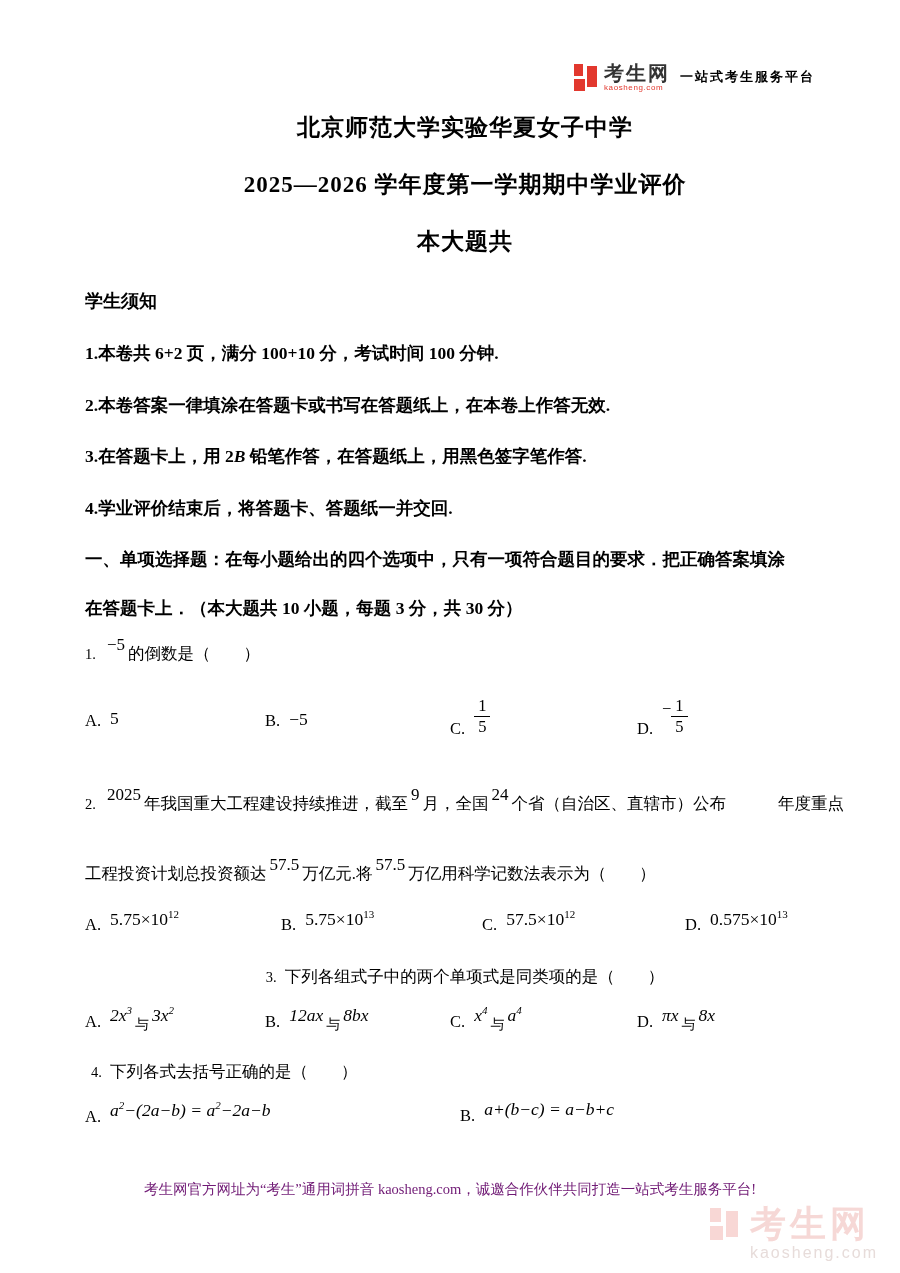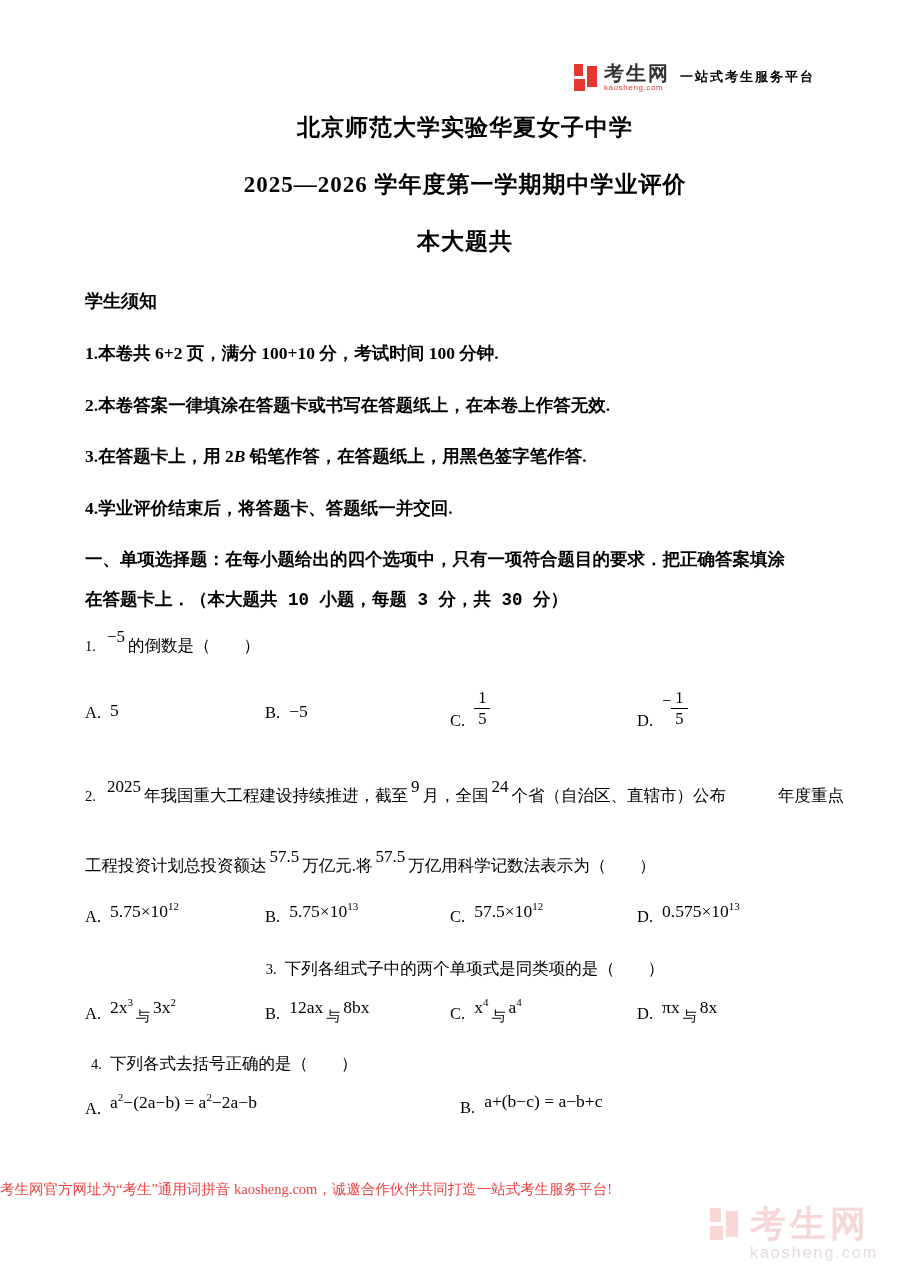--- a/index.html
+++ b/index.html
@@ -27,52 +27,52 @@
 
   
   .t1 { margin-top: 14px; text-align: center; font-size: 23px; font-weight: 700; letter-spacing: 1px; }
   .t2 { margin-top: 26px; text-align: center; font-size: 23px; font-weight: 700; letter-spacing: 1px; }
   .t3 { margin-top: 26px; text-align: center; font-size: 23px; font-weight: 700; letter-spacing: 1px; }
 
   
   .notice-head { margin-top: 32px; font-size: 18px; font-weight: 700; line-height: 1.4; }
   .notice { margin-top: 27px; font-size: 17.5px; font-weight: 700; line-height: 1.4; }
   .sec-head { margin-top: 27px; font-size: 17.5px; font-weight: 700; line-height: 1.4; }
-  .sec-head2 { margin-top: 16px; font-size: 17.5px; font-weight: 700; line-height: 1.4; font-family: Liberation Mono, monospace; }
+  .sec-head2 { margin-top: 24px; font-size: 17.5px; font-weight: 700; line-height: 1.4; }
 
   
   .stem { font-size: 16.5px; line-height: 1.4; }
   .q1-stem { margin-top: 22px; }
   .q2-stem1 { margin-top: 42px; }
   .q2-stem2 { margin-top: 46px; }
   .q3-stem { margin-top: 30px; text-align: center; }
   .q4-stem { margin-top: 28px; margin-left: 6px; }
   .qnum { font-size: 14.5px; margin-right: 8px; }
   .rnum { font-family: "Liberation Serif", serif; display: inline-block; position: relative; top: -9px; margin: 0 3px; font-size: 17px; }
   .m-up { font-family: "Liberation Serif", serif; display: inline-block; position: relative; top: -6px; font-size: 17.5px; }
-  .mi { }
+  .mi { font-style: italic; }
   .gap { display: inline-block; width: 52px; }
 
   .opts4 { display: grid; grid-template-columns: 180px 185px 187px auto; font-size: 16.5px; }
   .opts2 { display: grid; grid-template-columns: 375px auto; font-size: 16.5px; }
   .q1-opts { margin-top: 44px; }
-  .q2-opts { margin-top: 28px; }
+  .q2-opts { margin-top: 28px; gap: 16px; }
   .q3-opts { margin-top: 22px; }
   .q4-opts { margin-top: 22px; }
   .olabel { margin-right: 9px; }
   sup { font-size: 11px; }
   .conj { font-size: 14px; position: relative; top: 2px; margin: 0 3px; }
 
   .frac { display: inline-block; vertical-align: middle; text-align: center; line-height: 1.12; position: relative; top: -13px; font-family: "Liberation Serif", serif; font-size: 16.5px; }
   .fnum { display: block; border-bottom: 1.2px solid #000; padding: 0 4px 1px; }
   .fden { display: block; padding-top: 1px; }
   .fsign { display: inline-block; position: relative; top: -20px; font-family: "Liberation Serif", serif; }
 
   
-  .footer { position: absolute; left: 0; top: 1180px; width: 100%; text-align: left; font-size: 14.5px; color: #ef4444; }
+  .footer { position: absolute; left: 0; top: 1180px; width: 100%; text-align: center; font-size: 14.5px; color: #701a75; }
   .watermark { position: absolute; right: 22px; top: 1206px; display: flex; align-items: flex-start; }
   .wm-icon { position: relative; width: 32px; height: 46px; margin-right: 8px; margin-top: 2px; }
   .wm-icon .b1 { position: absolute; left: 0; top: 0; width: 11px; height: 14px; background: #f8d7d5; }
   .wm-icon .b2 { position: absolute; left: 0; top: 18px; width: 13px; height: 14px; background: #f8d7d5; }
   .wm-icon .b3 { position: absolute; left: 16px; top: 3px; width: 12px; height: 26px; background: #f8d7d5; }
   .wm-text { display: flex; flex-direction: column; line-height: 1; }
   .wm-brand { font-size: 36px; font-weight: 700; color: #f6d8d6; letter-spacing: 4px; font-family: "Liberation Sans", sans-serif; }
   .wm-domain { font-size: 16px; color: #e7dcda; letter-spacing: 2px; margin-top: 3px; font-family: "Liberation Sans", sans-serif; }
 </style>
 </head>

